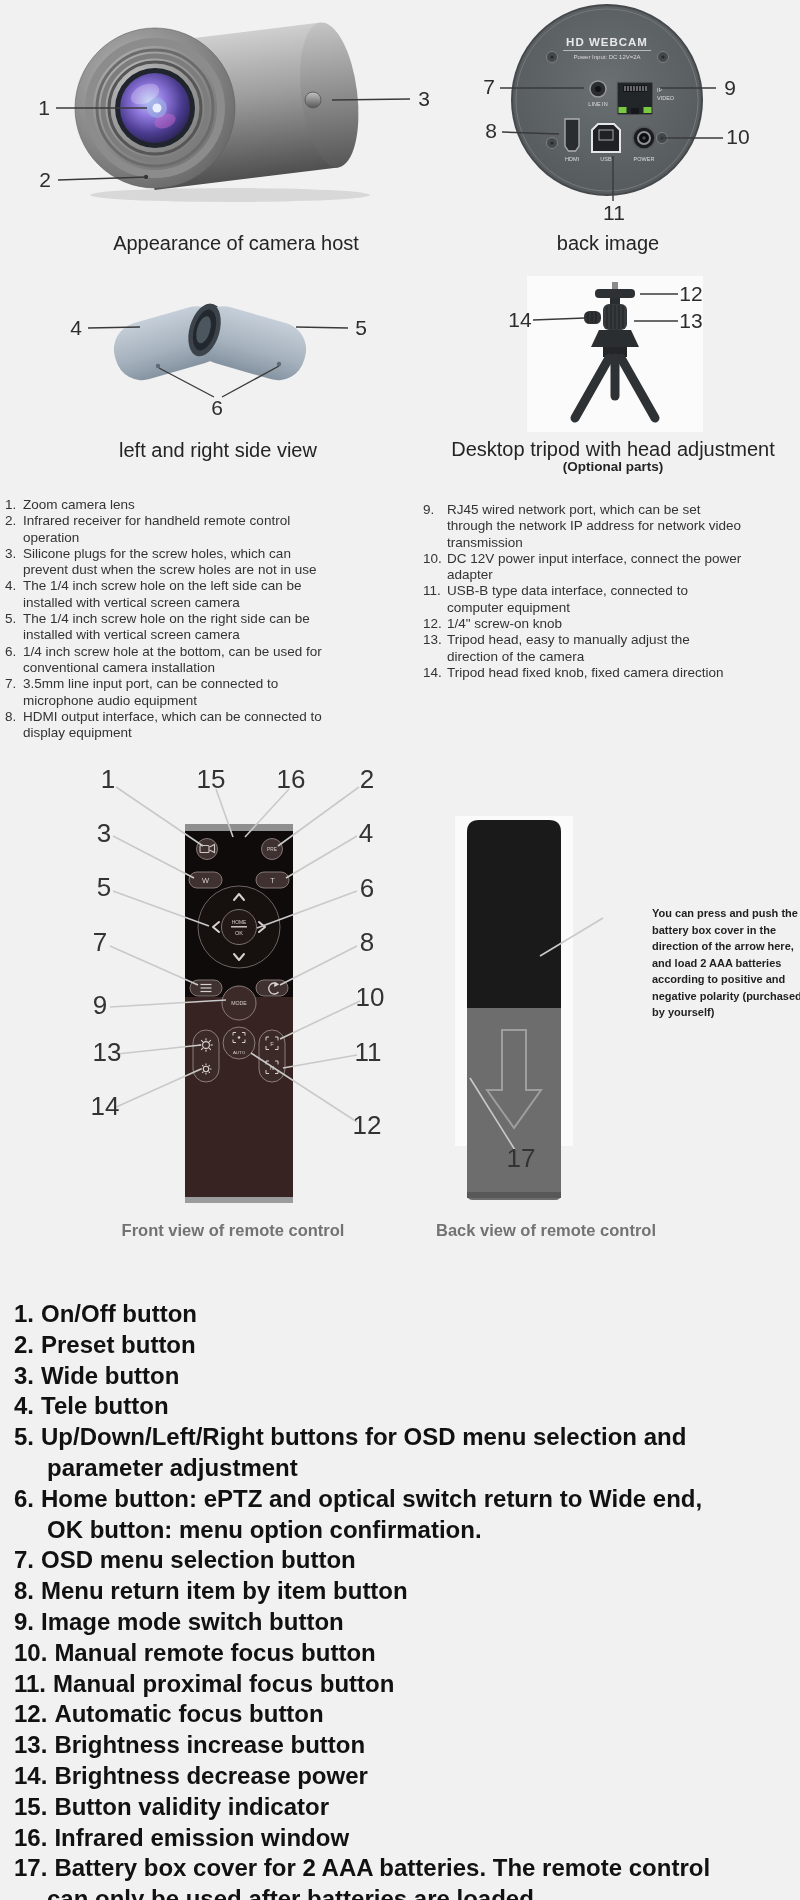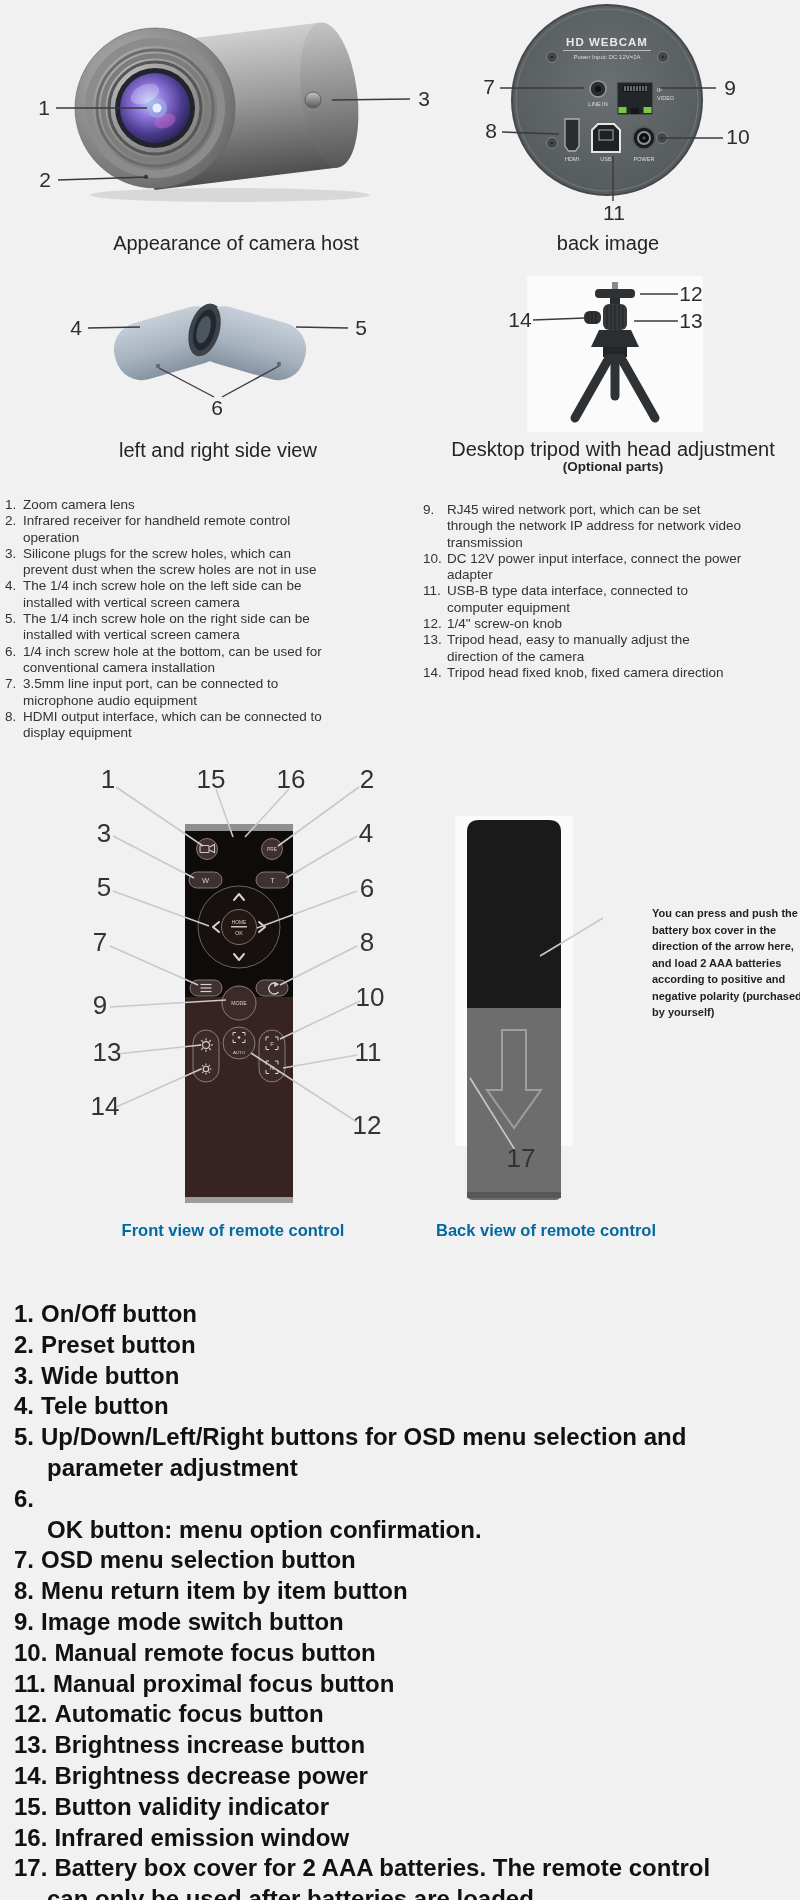--- a/index.html
+++ b/index.html
@@ -5,21 +5,21 @@
   html,body{margin:0;padding:0;}
   body{width:800px;height:1900px;background:#f1f1f1;font-family:"Liberation Sans",sans-serif;position:relative;overflow:hidden;}
   #page{position:absolute;left:0;top:0;width:800px;height:1900px;}
   .abs{position:absolute;}
   .region{position:absolute;left:0;width:800px;}
   
   .co{position:absolute;transform:translate(-50%,-50%);font-size:21px;color:#2d2d2d;white-space:nowrap;}
   .co-lg{font-size:26px;color:#333;}
   
   .cap{position:absolute;transform:translate(-50%,-50%);font-size:20px;color:#242424;white-space:nowrap;}
-  .cap-b{font-weight:bold;font-size:16.5px;color:#0369a1;}
+  .cap-b{font-weight:bold;font-size:16.5px;color:#737373;}
   .cap-sm{font-weight:bold;font-size:13.5px;}
   
   .plist{position:absolute;font-size:13.5px;line-height:16.3px;color:#333;}
   .pl-line{display:flex;}
   .pl-num{flex:0 0 18px;}
   .plist.right .pl-num{flex:0 0 24px;}
   .pl-cont{margin-left:18px;}
   .plist.right .pl-cont{margin-left:24px;}
   
   .note{position:absolute;font-size:11px;font-weight:bold;line-height:16.5px;color:#1f1f1f;width:195px;margin-left:47px;}
@@ -565,20 +565,21 @@
     <div>
         <div class="bl-line">
           <span class="bl-num">5.</span>
           <span>Up/Down/Left/Right buttons for OSD menu selection and</span>
         </div>
         <div class="bl-cont">parameter adjustment</div>
       </div>
     <div>
         <div class="bl-line">
           <span class="bl-num">6.</span>
+          <span>Home button: ePTZ and optical switch return to Wide end,</span>
         </div>
         <div class="bl-cont">OK button: menu option confirmation.</div>
       </div>
     <div>
         <div class="bl-line">
           <span class="bl-num">7.</span>
           <span>OSD menu selection button</span>
         </div>
       </div>
     <div>

